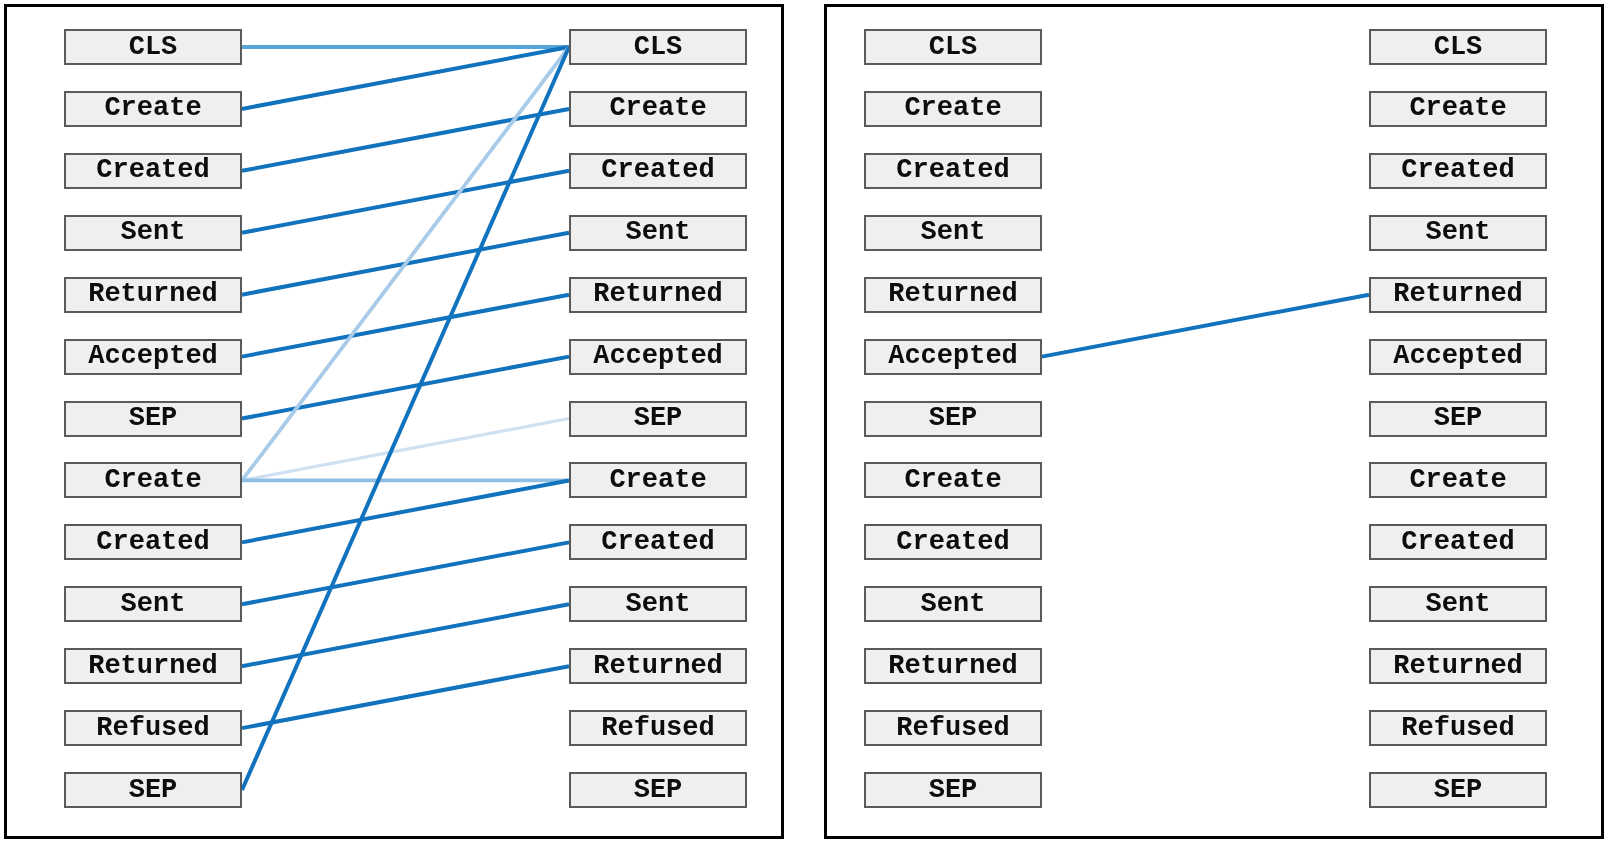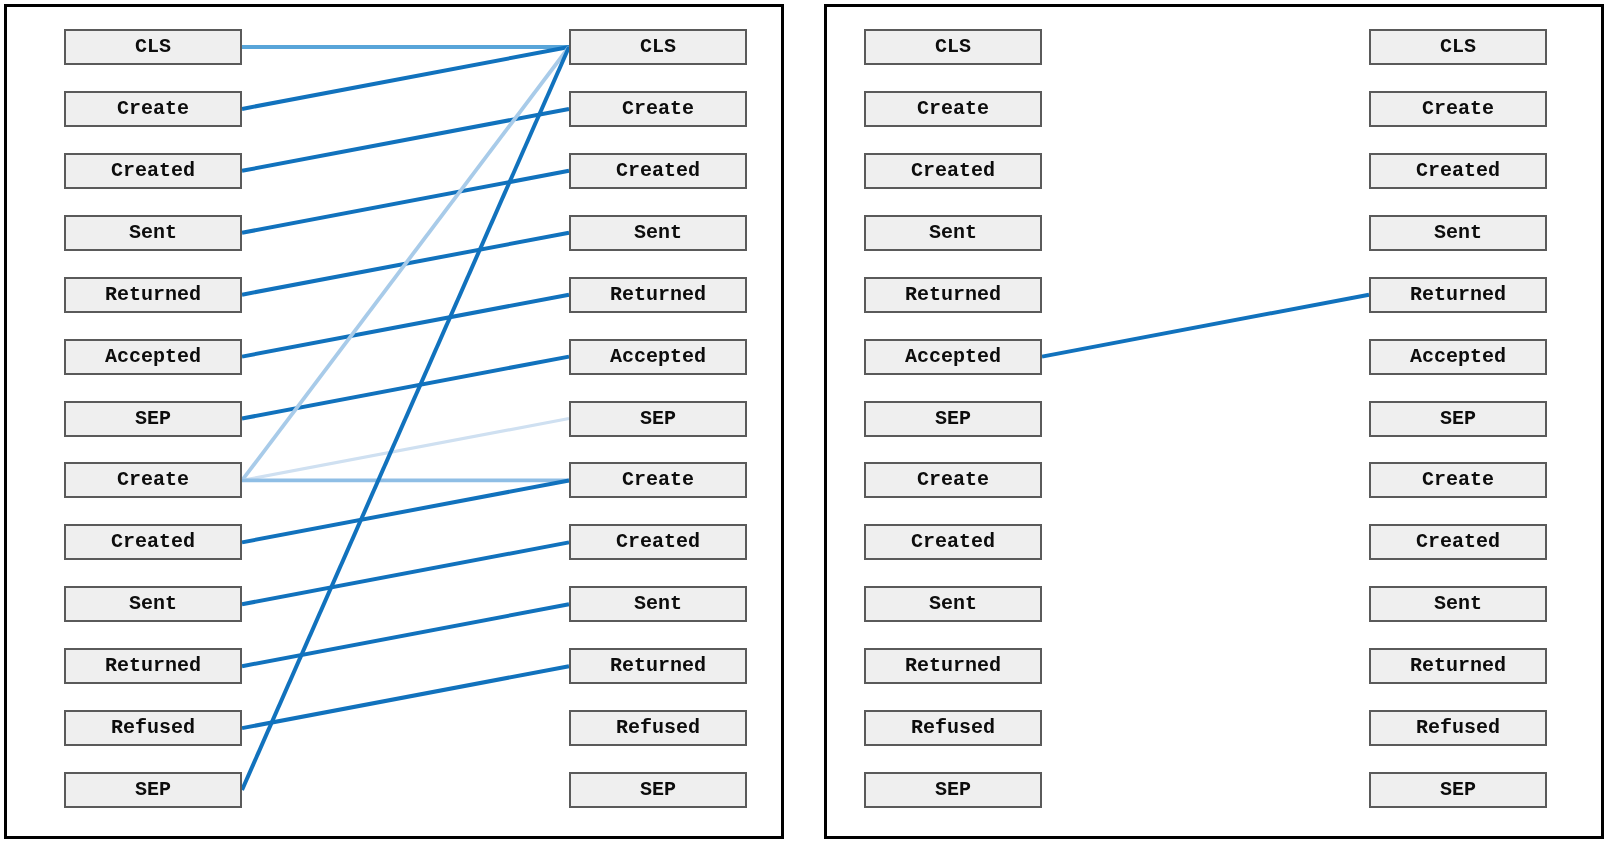--- a/index.html
+++ b/index.html
@@ -12,21 +12,21 @@
     position:absolute;top:4px;width:774px;height:829px;
     border:3px solid #000000;background:#ffffff;
   }
   .panel-left{left:4px;}
   .panel-right{left:824px;}
   .edges-svg{position:absolute;left:0;top:0;width:774px;height:829px;}
   .token-box{
     position:absolute;width:178px;height:36px;box-sizing:border-box;
     background:#efefef;border:2px solid #5a5a5a;
     display:flex;align-items:center;justify-content:center;
-    font-size:20px;font-weight:bold;color:#0d0d0d;line-height:1;
+    font-size:27px;font-weight:bold;color:#0d0d0d;line-height:1;
     letter-spacing:0;white-space:nowrap;
   }
 </style>
 </head>
 <body>
 
 <div class="figure">
   <section class="panel panel-left" id="panel-0">
       <svg class="edges-svg" viewBox="0 0 774 829">
         <line x1="235" y1="40" x2="562" y2="40" stroke="#58a5d9" stroke-width="4"></line>

